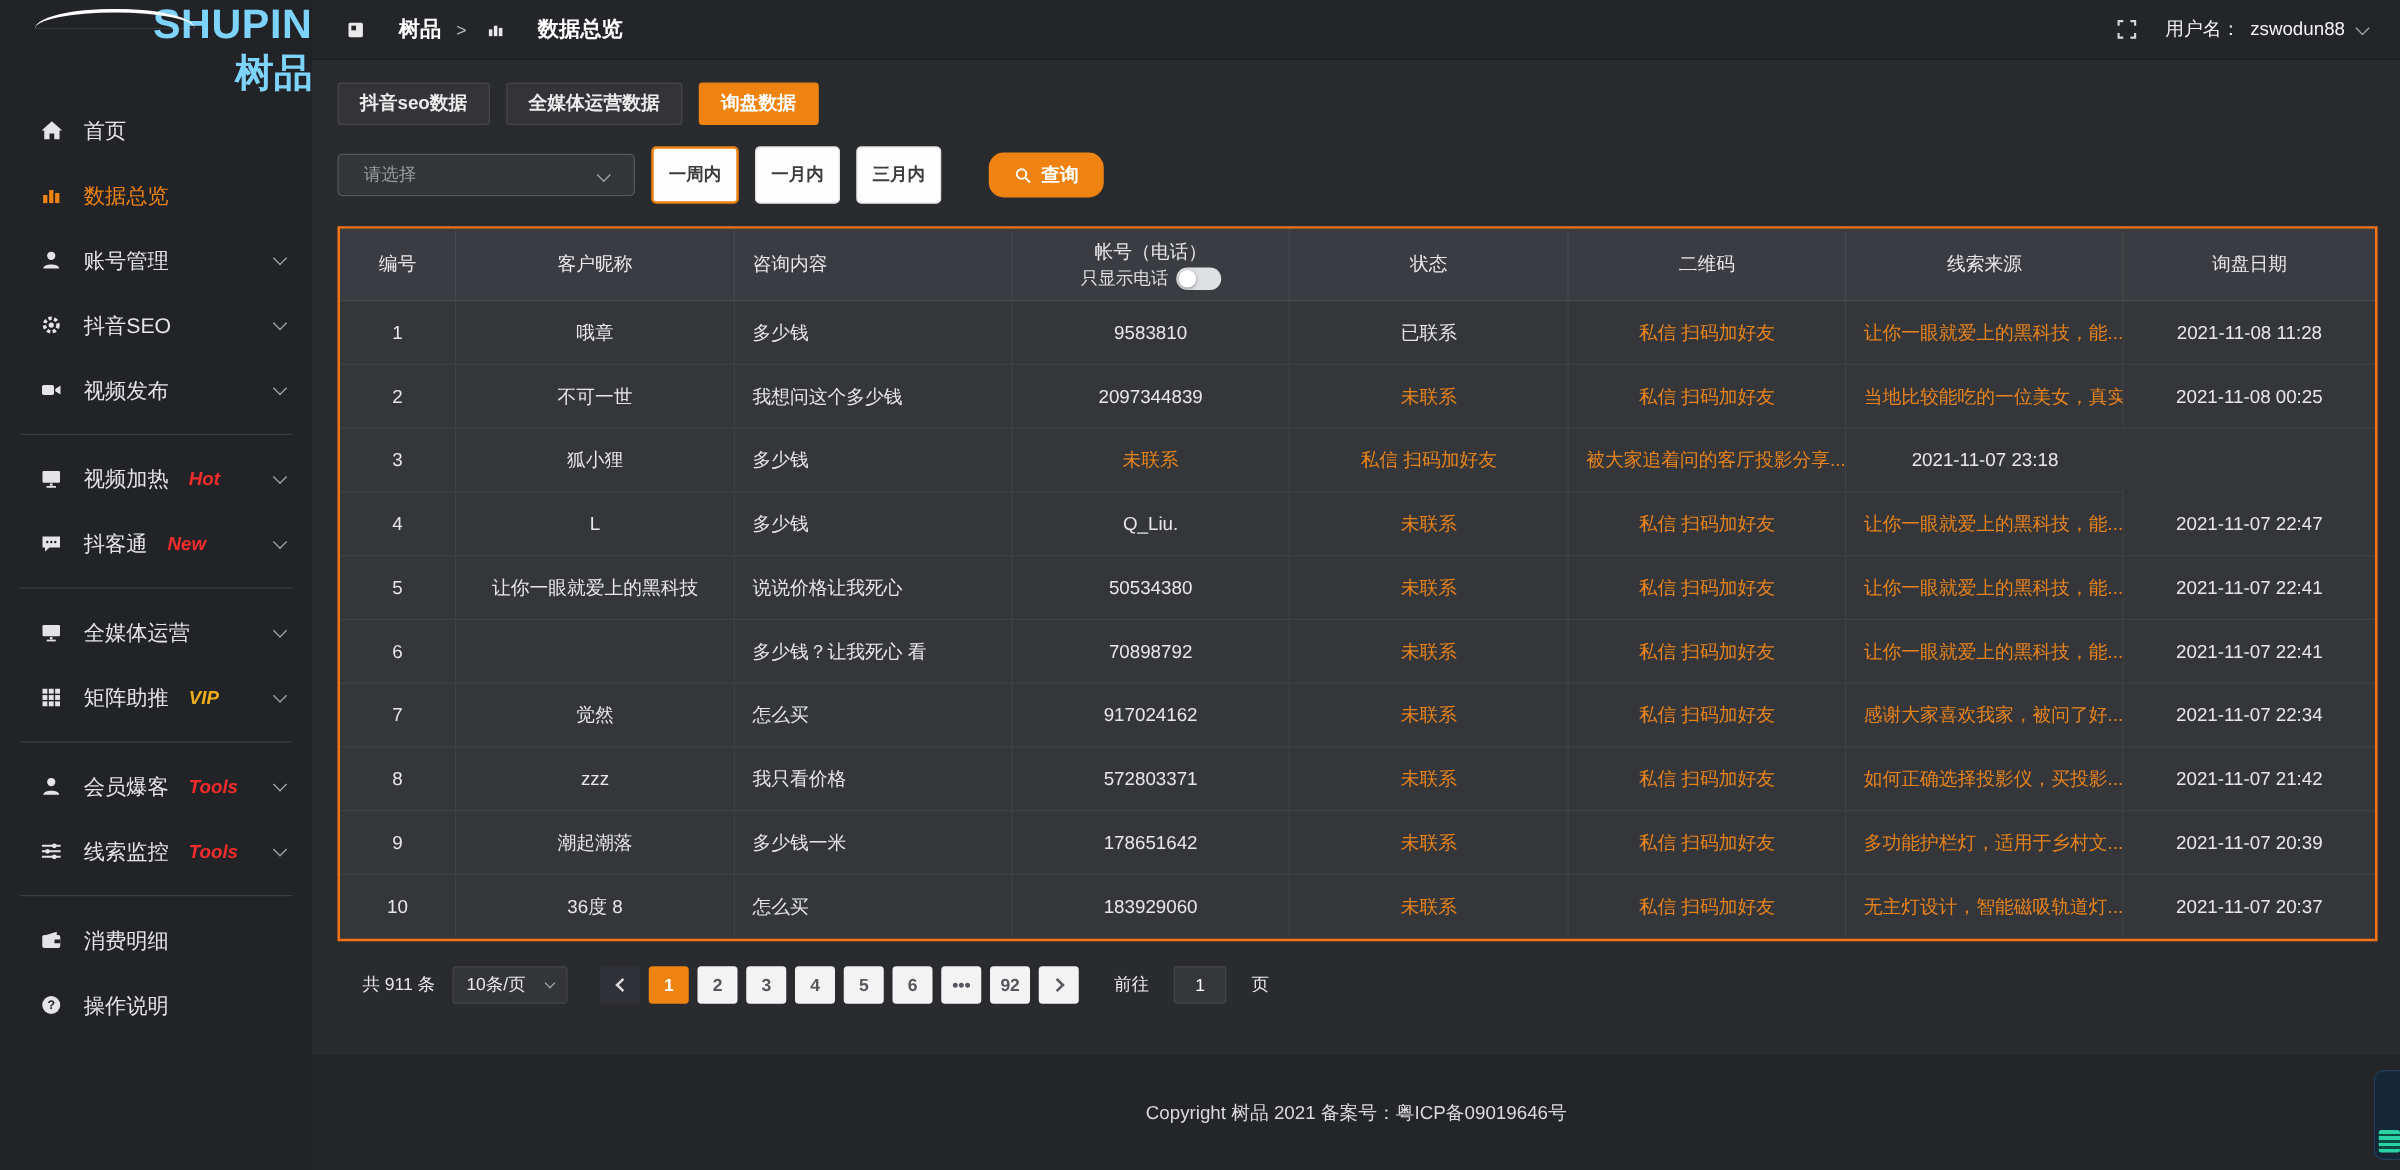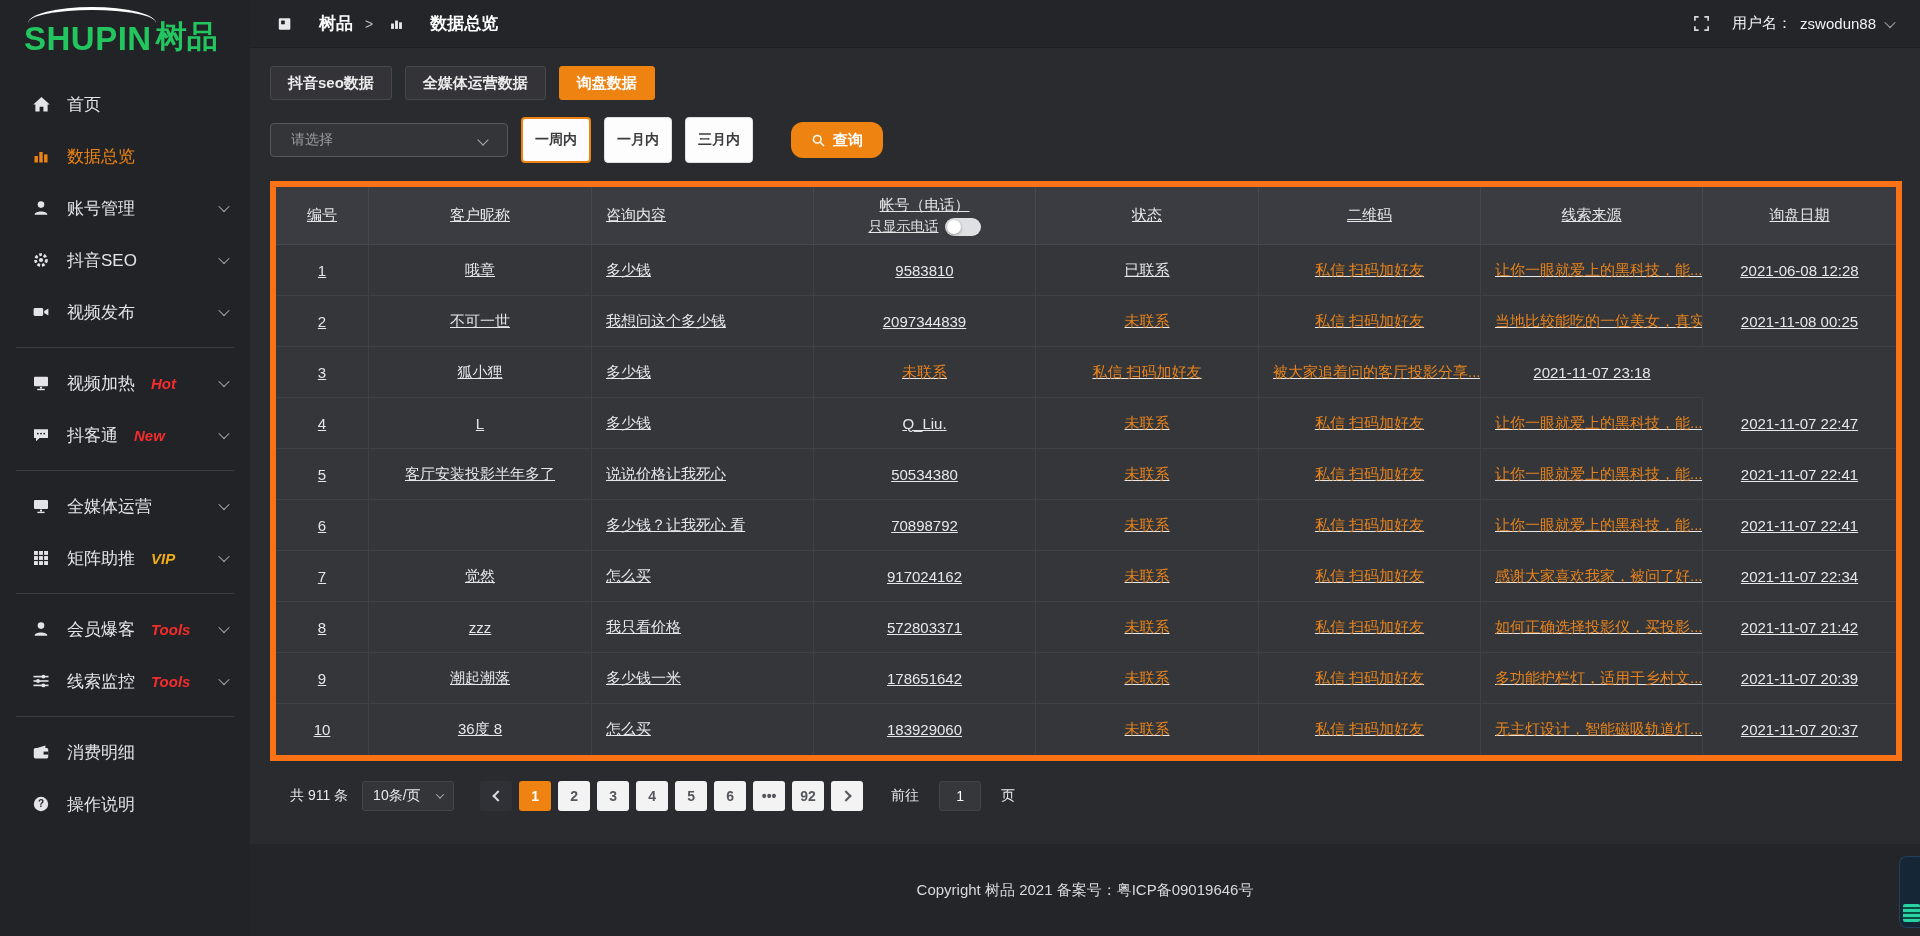--- a/index.html
+++ b/index.html
@@ -2,21 +2,21 @@
 <html><head>
 <meta charset="utf-8">
 <style>
   * { margin:0; padding:0; box-sizing:border-box; }
   html,body { width:1920px; height:936px; overflow:hidden; }
   body { font-family:"Liberation Sans", sans-serif; background:#2a2c2f; color:#e7e7e8; position:relative; }
   .layout { display:flex; height:100%; }
 
   
   .sidebar { width:250px; flex-shrink:0; background:#212327; overflow:hidden; }
-  .logo { position:relative; height:64px; display:flex; align-items:flex-end; padding:0 0 6px 24px; color:#22c55e; }
+  .logo { position:relative; height:64px; display:flex; align-items:flex-end; padding:0 0 6px 24px; color:#7dd3fc;flex-direction:column; }
   .logo-arc { position:absolute; top:7px; left:28px; width:128px; height:16px; border-top:3px solid #fff; border-radius:50% 50% 0 0 / 100% 100% 0 0; }
   .logo-en { font-size:33px; font-weight:800; letter-spacing:.5px; }
   .logo-cn { font-size:31px; font-weight:700; margin-left:4px; }
   .menu { padding-top:14px; }
   .menu-item { display:flex; align-items:center; height:52px; padding:0 22px 0 30px; color:#e4e4e6; font-size:17px; cursor:pointer; }
   .menu-item.active { color:#ee8312; }
   .mi-icon { width:22px; margin-right:15px; display:flex; justify-content:center; align-items:center; }
   .mi-label { white-space:nowrap; }
   .badge { font-style:italic; font-weight:bold; font-size:15px; margin-left:16px; }
   .badge.red { color:#f52c2c; }
@@ -41,21 +41,21 @@
   .tab.active { background:#ee8312; border-color:#ee8312; color:#fff; }
 
   .filter-row { display:flex; align-items:center; margin-bottom:18px; }
   .select { width:238px; height:34px; background:#333539; border:1px solid #55575d; border-radius:4px; display:flex; align-items:center; padding:0 20px; color:#9a9ba0; font-size:14px; cursor:pointer; }
   .select .chev { margin-left:auto; transform:rotate(45deg); }
   .range-btn { height:46px; min-width:66px; padding:16px 12px; margin-left:13px; background:#fdfdfd; color:#3c3c3e; border:1px solid #e0e0e0; border-radius:4px; font-size:14px; font-weight:bold; display:flex; align-items:center; justify-content:center; cursor:pointer; }
   .range-btn.selected { border:2px solid #ee8312; }
   .query-btn { height:36px; padding:0 20px; margin-left:38px; background:#ee8312; border:none; border-radius:12px; color:#fff; font-size:15px; font-weight:bold; display:flex; align-items:center; gap:7px; cursor:pointer; }
 
   
-  .table { border:6px solid #f97316; background:#34363a;text-decoration:underline; }
+  .table { border:2px solid #f97316; background:#34363a; }
   .thead, .trow { display:grid; grid-template-columns:93px 223px 222px 222px 223px 222px 222px 1fr; }
   .th { background:#3a3c41; border-right:1px solid #47484d; border-bottom:1px solid #47484d; height:58px; display:flex; flex-direction:column; align-items:center; justify-content:center; font-size:15px; color:#e9e9ea; gap:3px; }
   .th:last-child, .td:last-child { border-right:none; }
   .th.h-left { align-items:flex-start; padding-left:14px; }
   .toggle-line { display:flex; align-items:center; gap:6px; font-size:14px; color:#dfdfe1; }
   .switch { width:36px; height:18px; border-radius:10px; background:#dfe0e3; position:relative; cursor:pointer; flex-shrink:0; }
   .switch::after { content:''; position:absolute; left:2px; top:2px; width:14px; height:14px; border-radius:50%; background:#fff; box-shadow:0 1px 3px rgba(0,0,0,.35); }
   .td { height:51px; border-right:1px solid #404146; border-bottom:1px solid #404146; display:flex; align-items:center; justify-content:center; font-size:15px; color:#e7e7e8; overflow:hidden; white-space:nowrap; }
   .trow:last-child .td { border-bottom:none; }
   .td.c-left { justify-content:flex-start; padding-left:14px; }
@@ -340,21 +340,21 @@
         </div>
         <div>
             <div class="trow">
               <div class="td ">1</div>
               <div class="td ">哦章</div>
               <div class="td c-left">多少钱</div>
               <div class="td ">9583810</div>
               <div class="td ">已联系</div>
               <div class="td t-orange link">私信 扫码加好友</div>
               <div class="td c-left t-orange link">让你一眼就爱上的黑科技，能...</div>
-              <div class="td ">2021-06-08 12:28</div>
+              <div class="td ">2021-11-08 11:28</div>
             </div>
             <div class="trow">
               <div class="td ">2</div>
               <div class="td ">不可一世</div>
               <div class="td c-left">我想问这个多少钱</div>
               <div class="td ">2097344839</div>
               <div class="td t-orange">未联系</div>
               <div class="td t-orange link">私信 扫码加好友</div>
               <div class="td c-left t-orange link">当地比较能吃的一位美女，真实...</div>
               <div class="td ">2021-11-08 00:25</div>
@@ -373,21 +373,21 @@
               <div class="td ">L</div>
               <div class="td c-left">多少钱</div>
               <div class="td ">Q_Liu.</div>
               <div class="td t-orange">未联系</div>
               <div class="td t-orange link">私信 扫码加好友</div>
               <div class="td c-left t-orange link">让你一眼就爱上的黑科技，能...</div>
               <div class="td ">2021-11-07 22:47</div>
             </div>
             <div class="trow">
               <div class="td ">5</div>
-              <div class="td ">客厅安装投影半年多了</div>
+              <div class="td ">让你一眼就爱上的黑科技</div>
               <div class="td c-left">说说价格让我死心</div>
               <div class="td ">50534380</div>
               <div class="td t-orange">未联系</div>
               <div class="td t-orange link">私信 扫码加好友</div>
               <div class="td c-left t-orange link">让你一眼就爱上的黑科技，能...</div>
               <div class="td ">2021-11-07 22:41</div>
             </div>
             <div class="trow">
               <div class="td ">6</div>
               <div class="td "></div>

